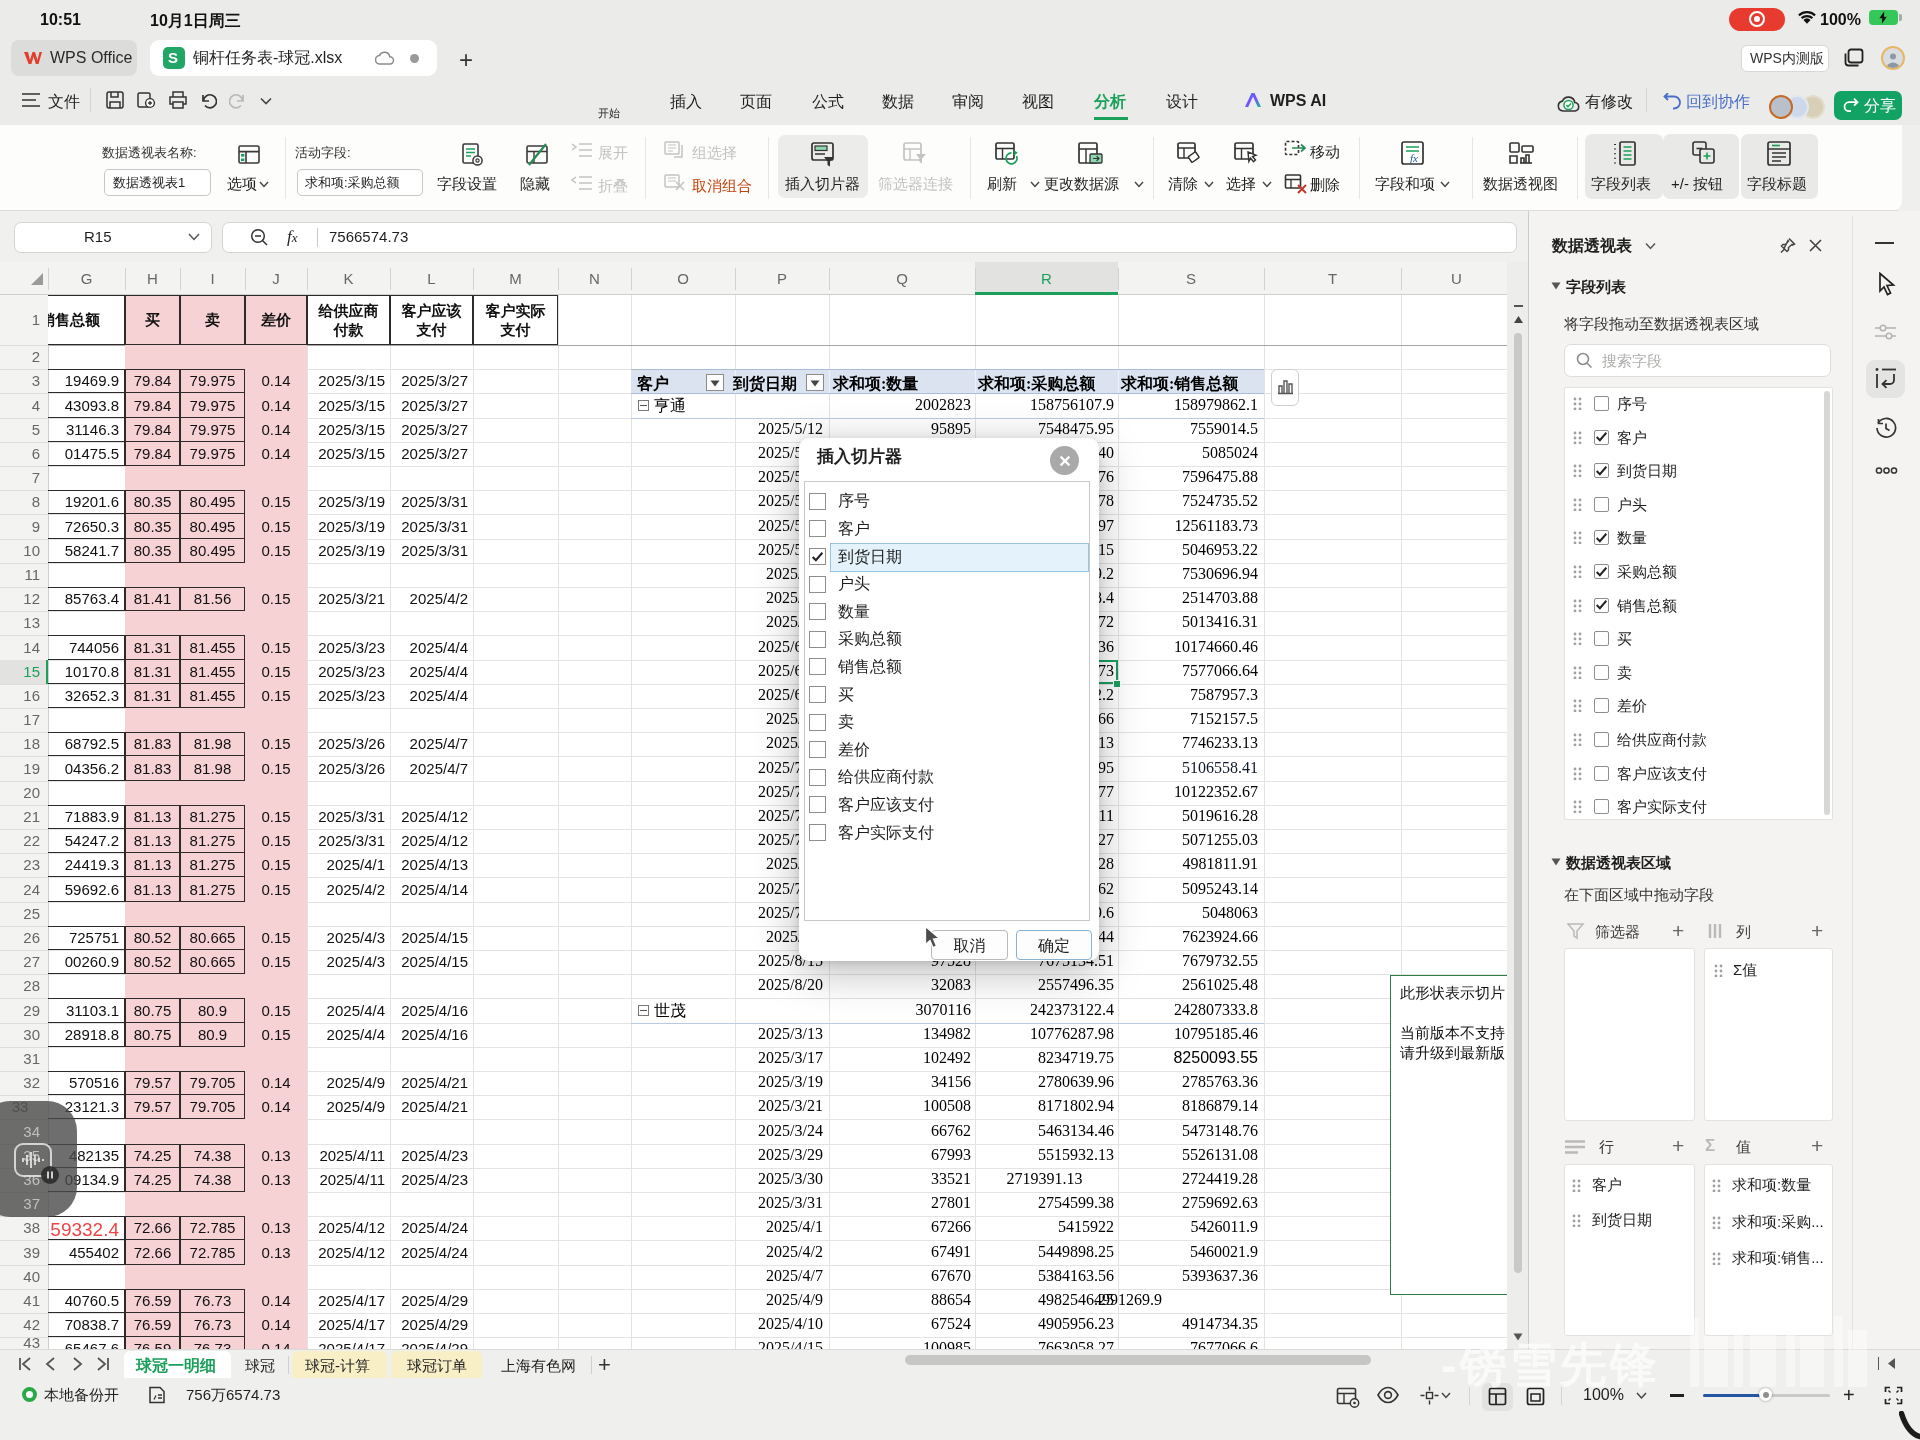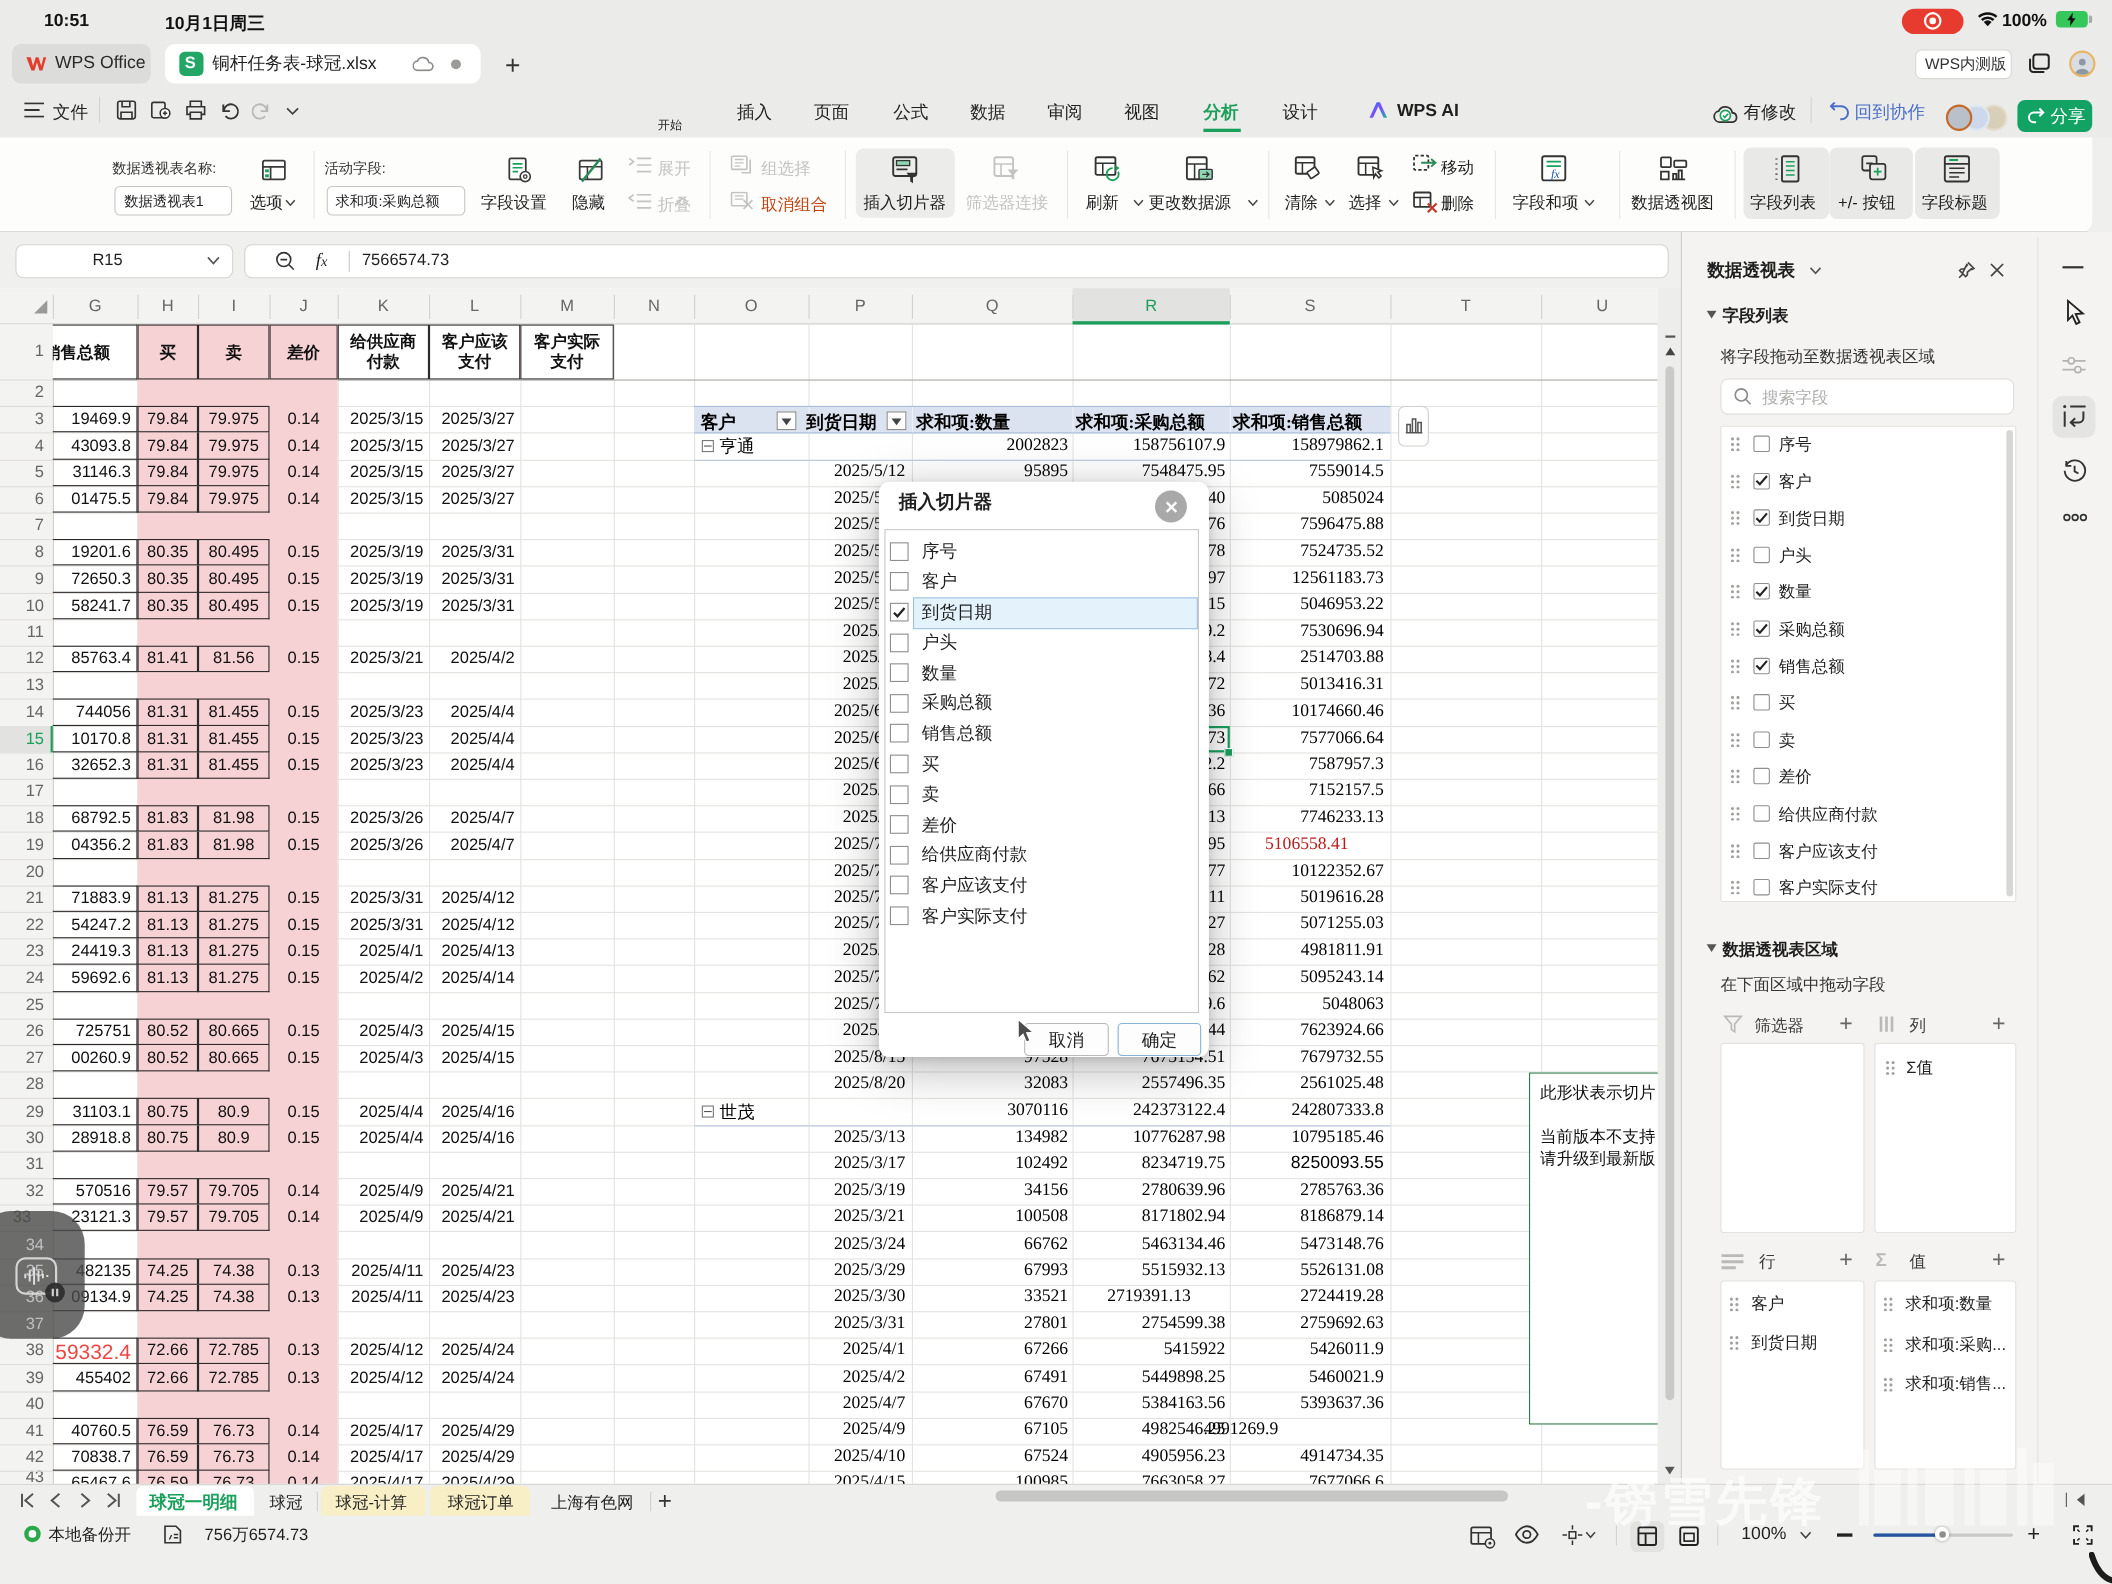--- a/index.html
+++ b/index.html
@@ -846,21 +846,21 @@
 <div class="ab tx " style="left:829px;top:710.1px;font-family:'Liberation Serif',serif;font-size:16px;color:#000;width:142px;text-align:right;">90824</div>
 <div class="ab tx " style="left:975px;top:710.1px;font-family:'Liberation Serif',serif;font-size:16px;color:#000;width:139px;text-align:right;">7148166</div>
 <div class="ab tx " style="left:1118px;top:710.1px;font-family:'Liberation Serif',serif;font-size:16px;color:#000;width:140px;text-align:right;">7152157.5</div>
 <div class="ab tx " style="left:735px;top:734.3px;font-family:'Liberation Serif',serif;font-size:16px;color:#000;width:88px;text-align:right;">2025/7/2</div>
 <div class="ab tx " style="left:829px;top:734.3px;font-family:'Liberation Serif',serif;font-size:16px;color:#000;width:142px;text-align:right;">98340</div>
 <div class="ab tx " style="left:975px;top:734.3px;font-family:'Liberation Serif',serif;font-size:16px;color:#000;width:139px;text-align:right;">7741113</div>
 <div class="ab tx " style="left:1118px;top:734.3px;font-family:'Liberation Serif',serif;font-size:16px;color:#000;width:140px;text-align:right;">7746233.13</div>
 <div class="ab tx " style="left:735px;top:758.5px;font-family:'Liberation Serif',serif;font-size:16px;color:#000;width:88px;text-align:right;">2025/7/10</div>
 <div class="ab tx " style="left:829px;top:758.5px;font-family:'Liberation Serif',serif;font-size:16px;color:#000;width:142px;text-align:right;">64838</div>
 <div class="ab tx " style="left:975px;top:758.5px;font-family:'Liberation Serif',serif;font-size:16px;color:#000;width:139px;text-align:right;">5103395</div>
-<div class="ab tx " style="left:1118px;top:758.5px;font-family:'Liberation Serif',serif;font-size:16px;color:#b91c1c;width:140px;text-align:center;">5106558.41</div>
+<div class="ab tx " style="left:1118px;top:758.5px;font-family:'Liberation Serif',serif;font-size:16px;color:#0f172a;width:140px;text-align:right;">5106558.41</div>
 <div class="ab tx " style="left:735px;top:782.7px;font-family:'Liberation Serif',serif;font-size:16px;color:#000;width:88px;text-align:right;">2025/7/15</div>
 <div class="ab tx " style="left:829px;top:782.7px;font-family:'Liberation Serif',serif;font-size:16px;color:#000;width:142px;text-align:right;">128519</div>
 <div class="ab tx " style="left:975px;top:782.7px;font-family:'Liberation Serif',serif;font-size:16px;color:#000;width:139px;text-align:right;">10116977</div>
 <div class="ab tx " style="left:1118px;top:782.7px;font-family:'Liberation Serif',serif;font-size:16px;color:#000;width:140px;text-align:right;">10122352.67</div>
 <div class="ab tx " style="left:735px;top:806.9px;font-family:'Liberation Serif',serif;font-size:16px;color:#000;width:88px;text-align:right;">2025/7/16</div>
 <div class="ab tx " style="left:829px;top:806.9px;font-family:'Liberation Serif',serif;font-size:16px;color:#000;width:142px;text-align:right;">63749</div>
 <div class="ab tx " style="left:975px;top:806.9px;font-family:'Liberation Serif',serif;font-size:16px;color:#000;width:139px;text-align:right;">5016411</div>
 <div class="ab tx " style="left:1118px;top:806.9px;font-family:'Liberation Serif',serif;font-size:16px;color:#000;width:140px;text-align:right;">5019616.28</div>
 <div class="ab tx " style="left:735px;top:831.1px;font-family:'Liberation Serif',serif;font-size:16px;color:#000;width:88px;text-align:right;">2025/7/18</div>
 <div class="ab tx " style="left:829px;top:831.1px;font-family:'Liberation Serif',serif;font-size:16px;color:#000;width:142px;text-align:right;">64396</div>
@@ -935,21 +935,21 @@
 <div class="ab tx " style="left:1118px;top:1218.3px;font-family:'Liberation Serif',serif;font-size:16px;color:#000;width:140px;text-align:right;">5426011.9</div>
 <div class="ab tx " style="left:735px;top:1242.5px;font-family:'Liberation Serif',serif;font-size:16px;color:#000;width:88px;text-align:right;">2025/4/2</div>
 <div class="ab tx " style="left:829px;top:1242.5px;font-family:'Liberation Serif',serif;font-size:16px;color:#000;width:142px;text-align:right;">67491</div>
 <div class="ab tx " style="left:975px;top:1242.5px;font-family:'Liberation Serif',serif;font-size:16px;color:#000;width:139px;text-align:right;">5449898.25</div>
 <div class="ab tx " style="left:1118px;top:1242.5px;font-family:'Liberation Serif',serif;font-size:16px;color:#000;width:140px;text-align:right;">5460021.9</div>
 <div class="ab tx " style="left:735px;top:1266.7px;font-family:'Liberation Serif',serif;font-size:16px;color:#000;width:88px;text-align:right;">2025/4/7</div>
 <div class="ab tx " style="left:829px;top:1266.7px;font-family:'Liberation Serif',serif;font-size:16px;color:#000;width:142px;text-align:right;">67670</div>
 <div class="ab tx " style="left:975px;top:1266.7px;font-family:'Liberation Serif',serif;font-size:16px;color:#000;width:139px;text-align:right;">5384163.56</div>
 <div class="ab tx " style="left:1118px;top:1266.7px;font-family:'Liberation Serif',serif;font-size:16px;color:#000;width:140px;text-align:right;">5393637.36</div>
 <div class="ab tx " style="left:735px;top:1290.9px;font-family:'Liberation Serif',serif;font-size:16px;color:#000;width:88px;text-align:right;">2025/4/9</div>
-<div class="ab tx " style="left:829px;top:1290.9px;font-family:'Liberation Serif',serif;font-size:16px;color:#000;width:142px;text-align:right;">67105</div>
+<div class="ab tx " style="left:829px;top:1290.9px;font-family:'Liberation Serif',serif;font-size:16px;color:#000;width:142px;text-align:right;">88654</div>
 <div class="ab tx " style="left:975px;top:1290.9px;font-family:'Liberation Serif',serif;font-size:16px;color:#000;width:139px;text-align:right;">4982546.25</div>
 <div class="ab tx " style="left:1058px;top:1290.9px;font-family:'Liberation Serif',serif;font-size:16px;color:#000;width:140px;text-align:center;">4991269.9</div>
 <div class="ab tx " style="left:735px;top:1315.1px;font-family:'Liberation Serif',serif;font-size:16px;color:#000;width:88px;text-align:right;">2025/4/10</div>
 <div class="ab tx " style="left:829px;top:1315.1px;font-family:'Liberation Serif',serif;font-size:16px;color:#000;width:142px;text-align:right;">67524</div>
 <div class="ab tx " style="left:975px;top:1315.1px;font-family:'Liberation Serif',serif;font-size:16px;color:#000;width:139px;text-align:right;">4905956.23</div>
 <div class="ab tx " style="left:1118px;top:1315.1px;font-family:'Liberation Serif',serif;font-size:16px;color:#000;width:140px;text-align:right;">4914734.35</div>
 <div class="ab tx " style="left:735px;top:1339.3px;font-family:'Liberation Serif',serif;font-size:16px;color:#000;width:88px;text-align:right;">2025/4/15</div>
 <div class="ab tx " style="left:829px;top:1339.3px;font-family:'Liberation Serif',serif;font-size:16px;color:#000;width:142px;text-align:right;">100985</div>
 <div class="ab tx " style="left:975px;top:1339.3px;font-family:'Liberation Serif',serif;font-size:16px;color:#000;width:139px;text-align:right;">7663058.27</div>
 <div class="ab tx " style="left:1118px;top:1339.3px;font-family:'Liberation Serif',serif;font-size:16px;color:#000;width:140px;text-align:right;">7677066.6</div>

